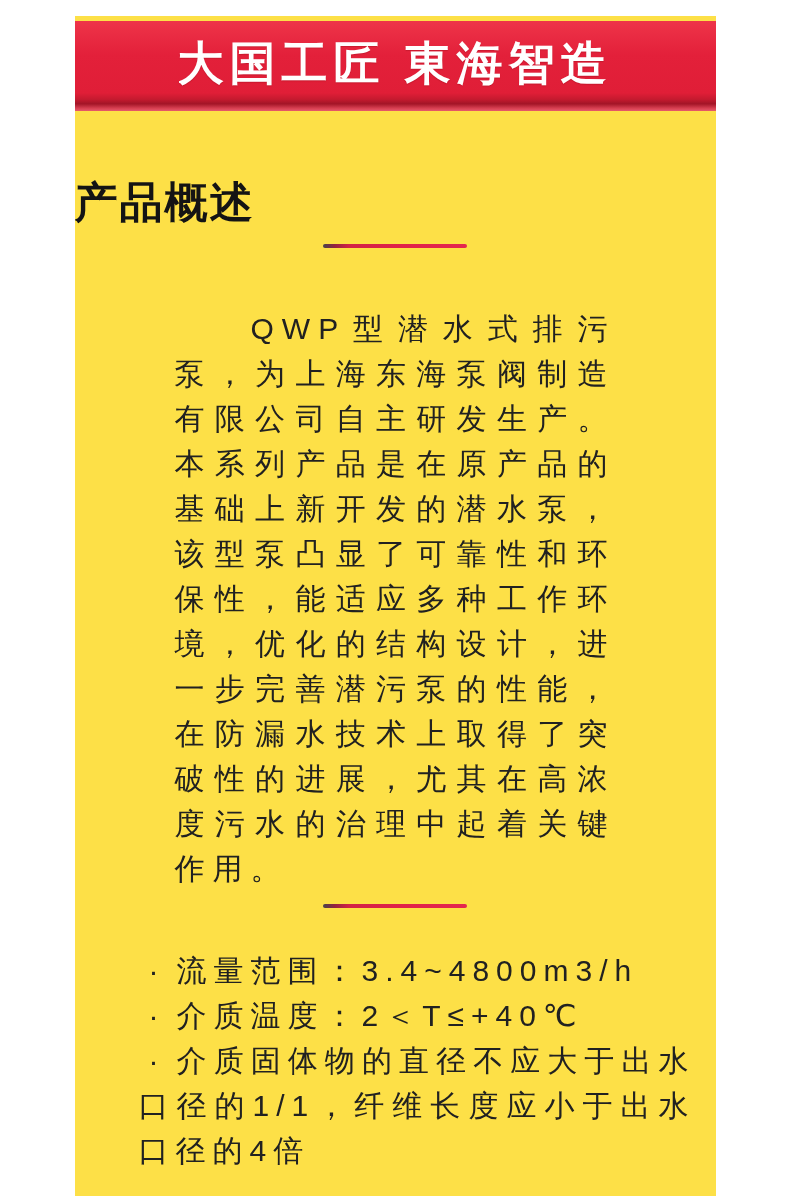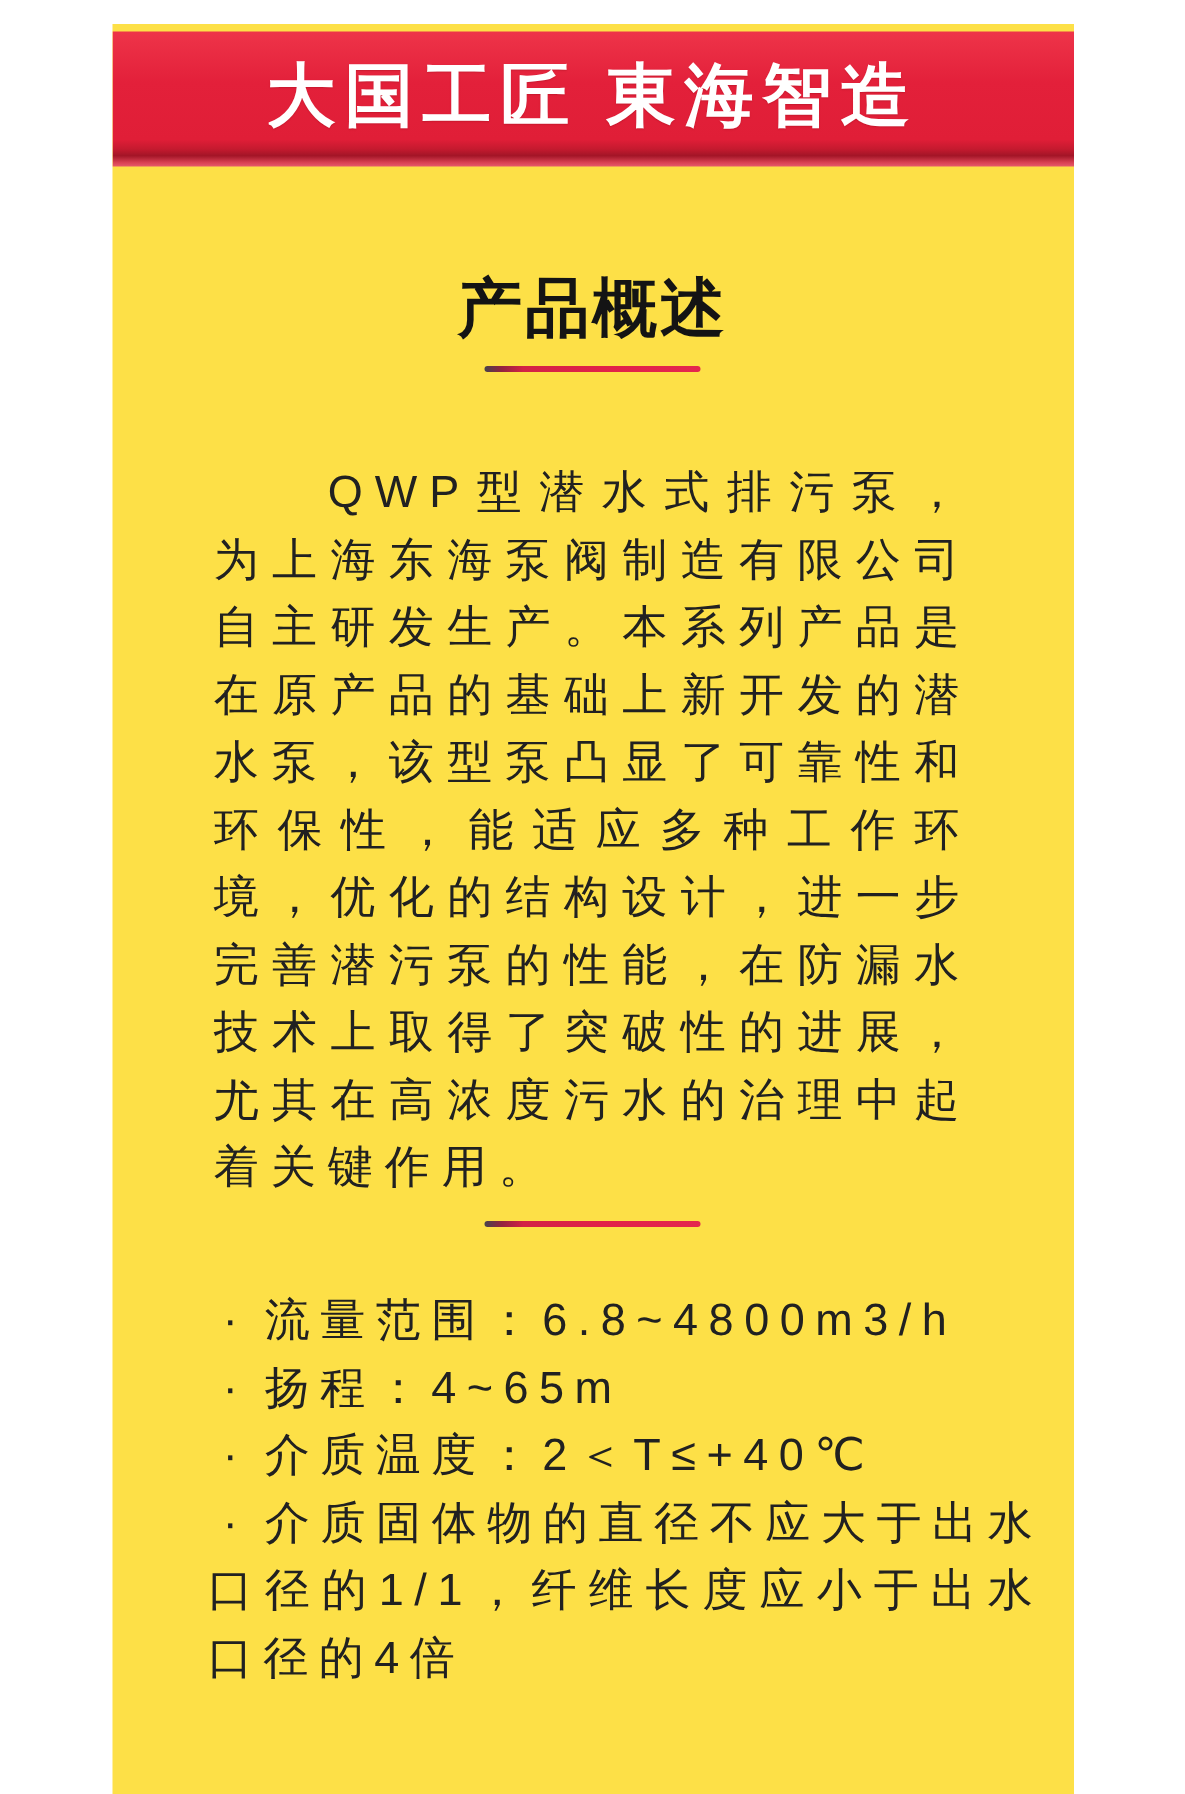--- a/index.html
+++ b/index.html
@@ -33,39 +33,40 @@
     font-size: 46px;
     font-weight: 700;
     letter-spacing: 6px;
     line-height: 1;
     padding-bottom: 6px;
     text-shadow: 0 1px 1px rgba(120,0,10,0.25);
   }
   
   .section-title {
     margin-top: 70px;
-    text-align: center;
+    text-align: left;
     font-size: 43px;
     font-weight: 700;
     letter-spacing: 2px;
     color: #141414;
     line-height: 50px;
+    font-family: Liberation Mono, monospace;
   }
   .title-underline {
     width: 144px;
     height: 4px;
     margin: 13px auto 0 auto;
     border-radius: 2px;
     background: linear-gradient(90deg,
       #48434b 0%, #93233f 8%, #d22245 18%, #e12148 55%, #e4274e 100%);
   }
   
   .overview-text {
     margin-top: 58px;
-    padding: 0 68px;
+    padding: 0 100px;
     font-size: 30px;
     line-height: 45px;
     letter-spacing: 8px;
     text-align: justify;
     text-indent: 76px;
     color: #212121;
   }
   
   .cond-list {
     margin-top: 40px;
@@ -99,24 +100,21 @@
     <h2 class="section-title">产品概述</h2>
     <div class="title-underline"></div>
     <p class="overview-text">QWP型潜水式排污泵，为上海东海泵阀制造有限公司自主研发生产。本系列产品是在原产品的基础上新开发的潜水泵，该型泵凸显了可靠性和环保性，能适应多种工作环境，优化的结构设计，进一步完善潜污泵的性能，在防漏水技术上取得了突破性的进展，尤其在高浓度污水的治理中起着关键作用。</p>
   </section>
 
   <section>
     <div class="title-underline"></div>
 
     <div class="cond-list">
       <div class="cond-item">
-        <span class="bullet">·</span><span>流量范围：6.8~4800m3/h</span>
-      </div>
-      <div class="cond-item">
-        <span class="bullet">·</span><span>扬程：4~65m</span>
+        <span class="bullet">·</span><span>流量范围：3.4~4800m3/h</span>
       </div>
       <div class="cond-item">
         <span class="bullet">·</span><span>介质温度：2＜T≤+40℃</span>
       </div>
       <div class="cond-item">
         <span class="bullet">·</span><span>介质固体物的直径不应大于出水口径的1/1，纤维长度应小于出水口径的4倍</span>
       </div>
     </div>
   </section>
 

